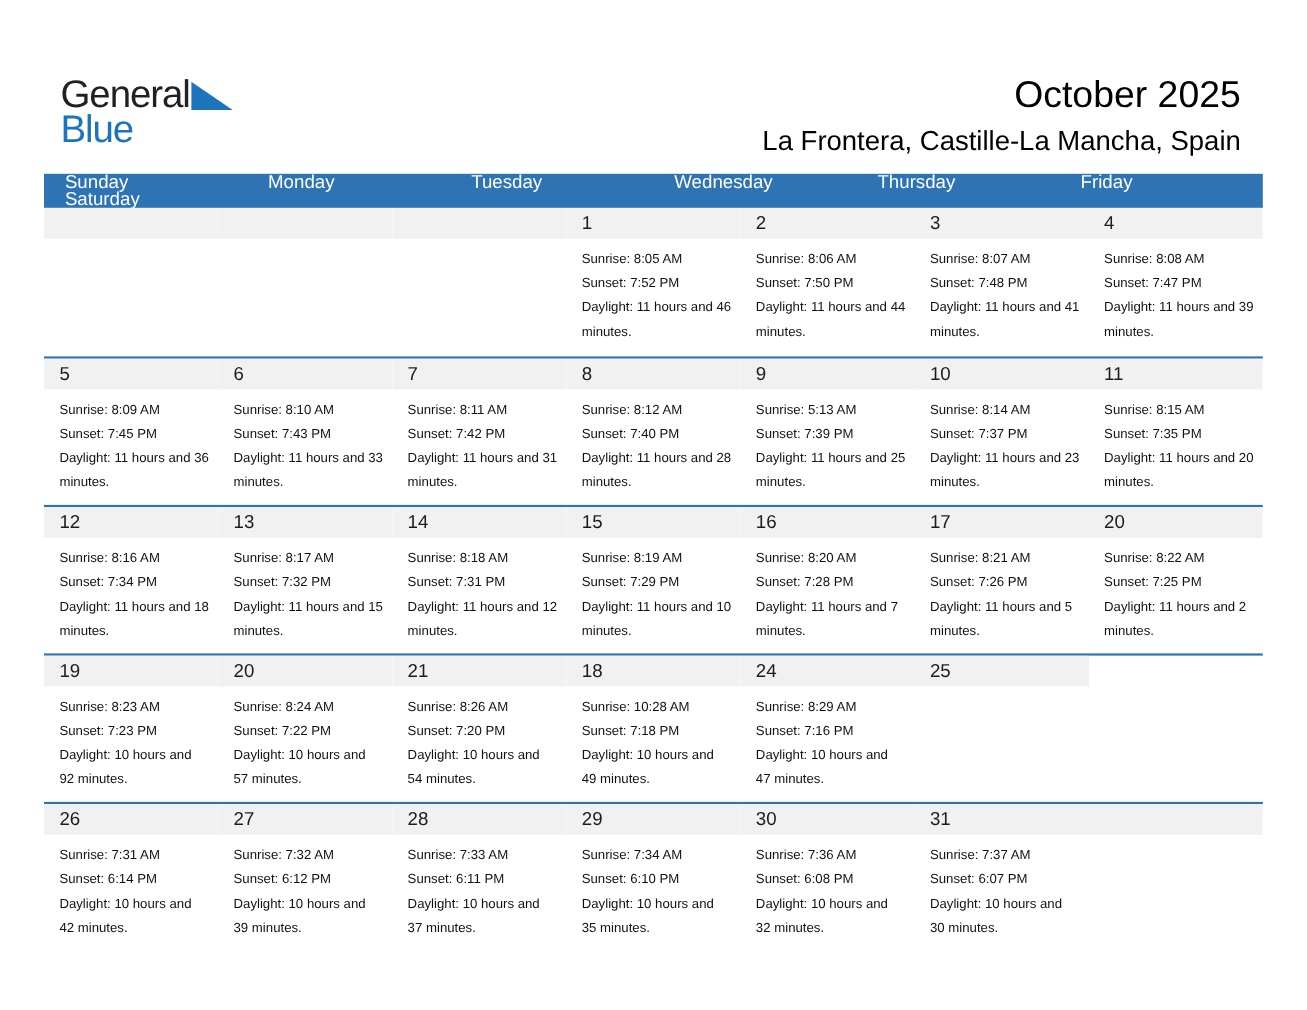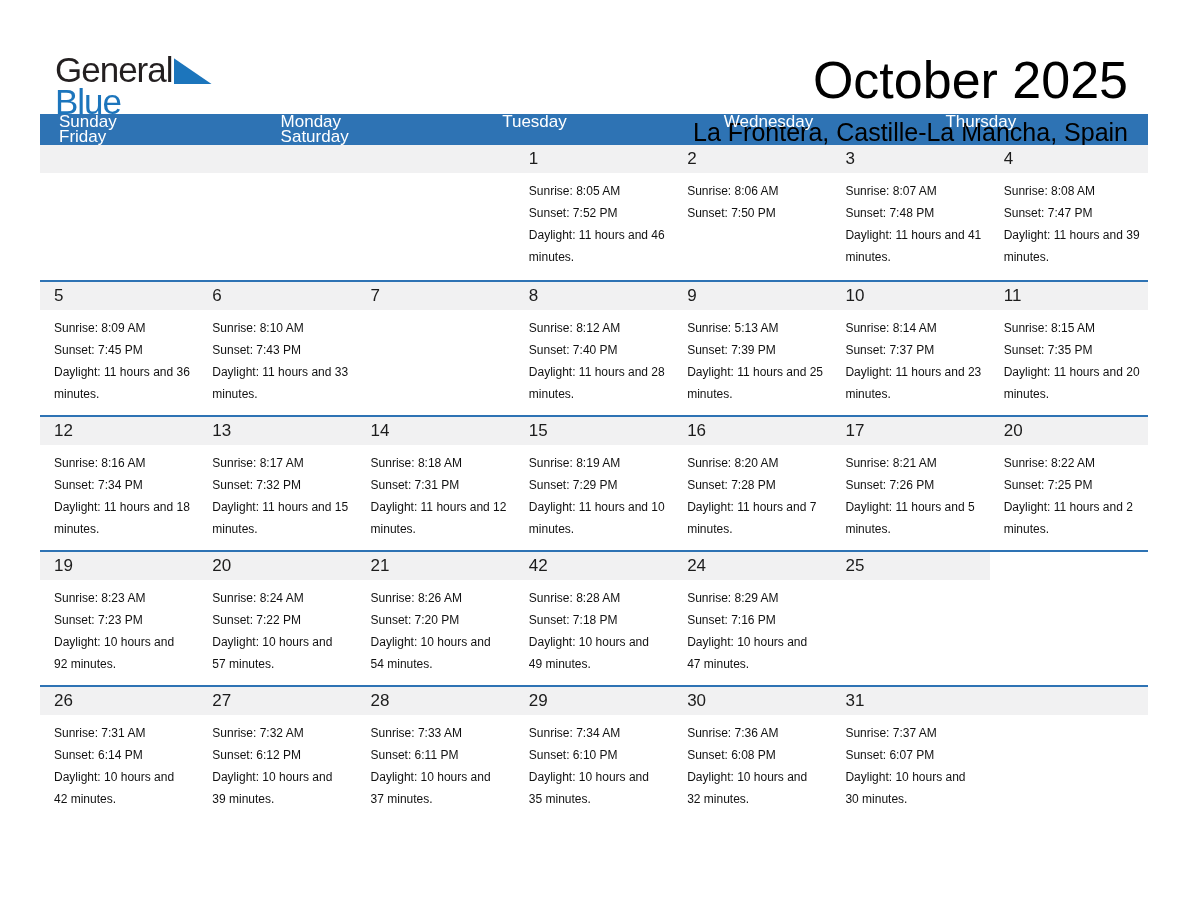--- a/index.html
+++ b/index.html
@@ -19,22 +19,22 @@
     font-family: "Liberation Sans", sans-serif;
     color: var(--text-dark);
   }
   .page { position: relative; width: 1188px; height: 918px; overflow: hidden; }
 
   
   .top {
     display: flex;
     justify-content: space-between;
     align-items: flex-start;
-    padding: 52px 60px 0 55px;
-    height: 114px;
+    padding: 68px 60px 0 55px;
+    height: 158px;
   }
   .logo { line-height: 1; }
   .logo-row { display: flex; align-items: flex-end; }
   .logo-general {
     font-size: 35px;
     letter-spacing: -1px;
     color: var(--logo-dark);
     font-weight: 500;
   }
   .logo-triangle {
@@ -48,38 +48,38 @@
   .logo-blue-text {
     font-size: 35px;
     letter-spacing: -1px;
     color: var(--logo-blue);
     font-weight: 500;
     margin-top: -3px;
   }
   .title-block { text-align: right; }
   .title-block h1 {
     margin: 0;
-    font-size: 52px;
+    font-size: 34px;
     font-weight: 400;
     color: #000000;
     line-height: 1.1;
   }
   .title-block h2 {
     margin: 10px 0 12px 0;
     font-size: 25px;
     font-weight: 400;
     color: #000000;
     line-height: 1.1;
   }
 
   
   .calendar { margin: 0 40px; width: 1108px; }
   .weekday-row {
     display: grid;
-    grid-template-columns: repeat(5, 1fr);
+    grid-template-columns: repeat(6, 1fr);
     background: var(--header-bar);
     height: 31px;
     align-items: center;
   }
   .weekday-cell {
     color: #ffffff;
     font-size: 17px;
     padding-left: 19px;
     white-space: nowrap;
     overflow: hidden;
@@ -163,20 +163,21 @@
               <div class="info-line">Daylight: 11 hours and 46 minutes.</div>
             </div>
           </div>
           <div class="day-cell">
             <div class="num-band">
               <span class="day-num">2</span>
             </div>
             <div class="day-info">
               <div class="info-line">Sunrise: 8:06 AM</div>
               <div class="info-line">Sunset: 7:50 PM</div>
+              <div class="info-line">Daylight: 11 hours and 44 minutes.</div>
             </div>
           </div>
           <div class="day-cell">
             <div class="num-band">
               <span class="day-num">3</span>
             </div>
             <div class="day-info">
               <div class="info-line">Sunrise: 8:07 AM</div>
               <div class="info-line">Sunset: 7:48 PM</div>
               <div class="info-line">Daylight: 11 hours and 41 minutes.</div>
@@ -211,20 +212,25 @@
             <div class="day-info">
               <div class="info-line">Sunrise: 8:10 AM</div>
               <div class="info-line">Sunset: 7:43 PM</div>
               <div class="info-line">Daylight: 11 hours and 33 minutes.</div>
             </div>
           </div>
           <div class="day-cell">
             <div class="num-band">
               <span class="day-num">7</span>
             </div>
+            <div class="day-info">
+              <div class="info-line">Sunrise: 8:11 AM</div>
+              <div class="info-line">Sunset: 7:42 PM</div>
+              <div class="info-line">Daylight: 11 hours and 31 minutes.</div>
+            </div>
           </div>
           <div class="day-cell">
             <div class="num-band">
               <span class="day-num">8</span>
             </div>
             <div class="day-info">
               <div class="info-line">Sunrise: 8:12 AM</div>
               <div class="info-line">Sunset: 7:40 PM</div>
               <div class="info-line">Daylight: 11 hours and 28 minutes.</div>
             </div>
@@ -358,24 +364,24 @@
               <span class="day-num">21</span>
             </div>
             <div class="day-info">
               <div class="info-line">Sunrise: 8:26 AM</div>
               <div class="info-line">Sunset: 7:20 PM</div>
               <div class="info-line">Daylight: 10 hours and 54 minutes.</div>
             </div>
           </div>
           <div class="day-cell">
             <div class="num-band">
-              <span class="day-num">42</span>
-            </div>
-            <div class="day-info">
-              <div class="info-line">Sunrise: 8:28 AM</div>
+              <span class="day-num">18</span>
+            </div>
+            <div class="day-info">
+              <div class="info-line">Sunrise: 10:28 AM</div>
               <div class="info-line">Sunset: 7:18 PM</div>
               <div class="info-line">Daylight: 10 hours and 49 minutes.</div>
             </div>
           </div>
           <div class="day-cell">
             <div class="num-band">
               <span class="day-num">24</span>
             </div>
             <div class="day-info">
               <div class="info-line">Sunrise: 8:29 AM</div>

